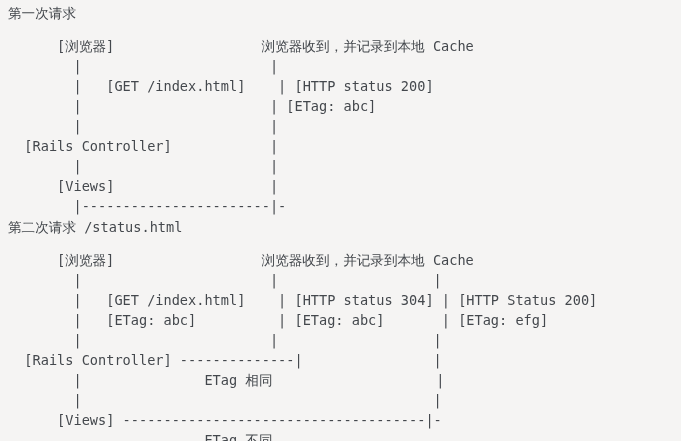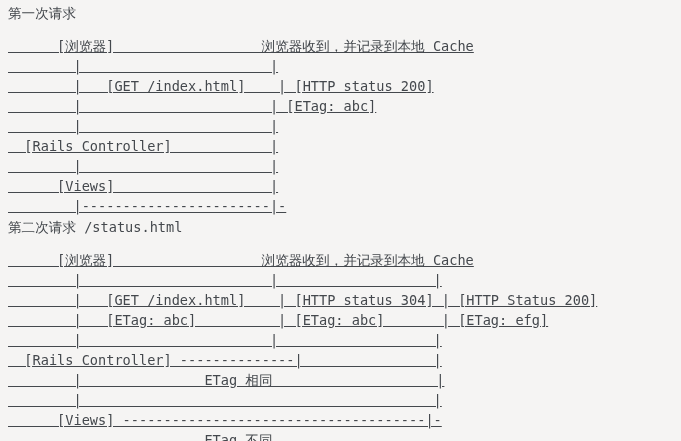--- a/index.html
+++ b/index.html
@@ -27,21 +27,20 @@
     position: absolute;
     white-space: pre;
     font-family: "DejaVu Sans Mono", "Liberation Mono", monospace;
     font-size: 13.6px;
     line-height: 20px;
     letter-spacing: 0px;
     color: #44484d;
     margin: 0;
     padding: 0;
     tab-size: 4;
-    text-decoration: underline;
   }
   .section-title {
     position: absolute;
     left: 8px;
     white-space: pre;
     font-family: "DejaVu Sans Mono", "Liberation Mono", monospace;
     font-size: 13.6px;
     line-height: 20px;
     color: #44484d;
   }

